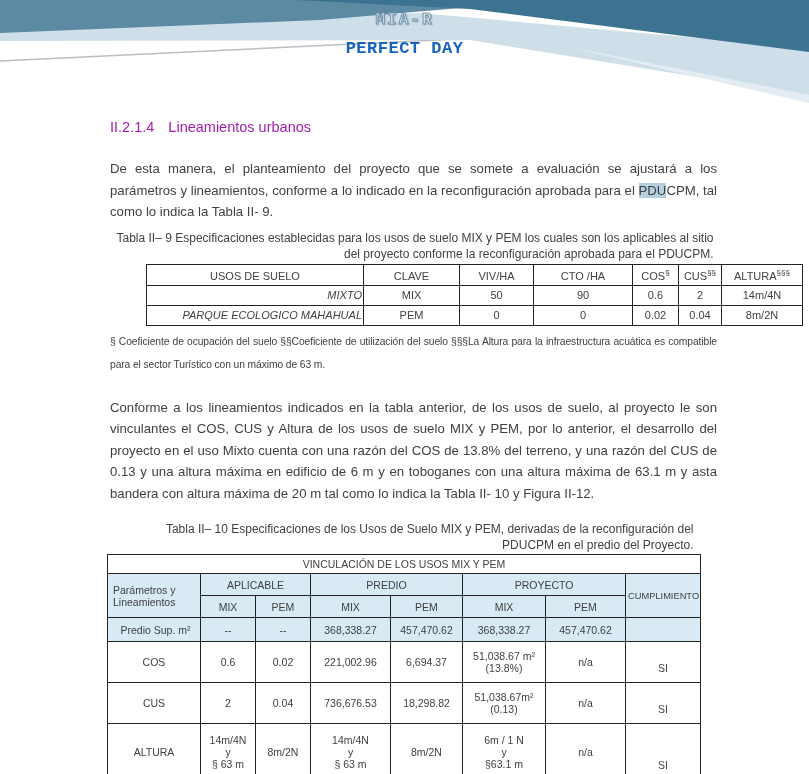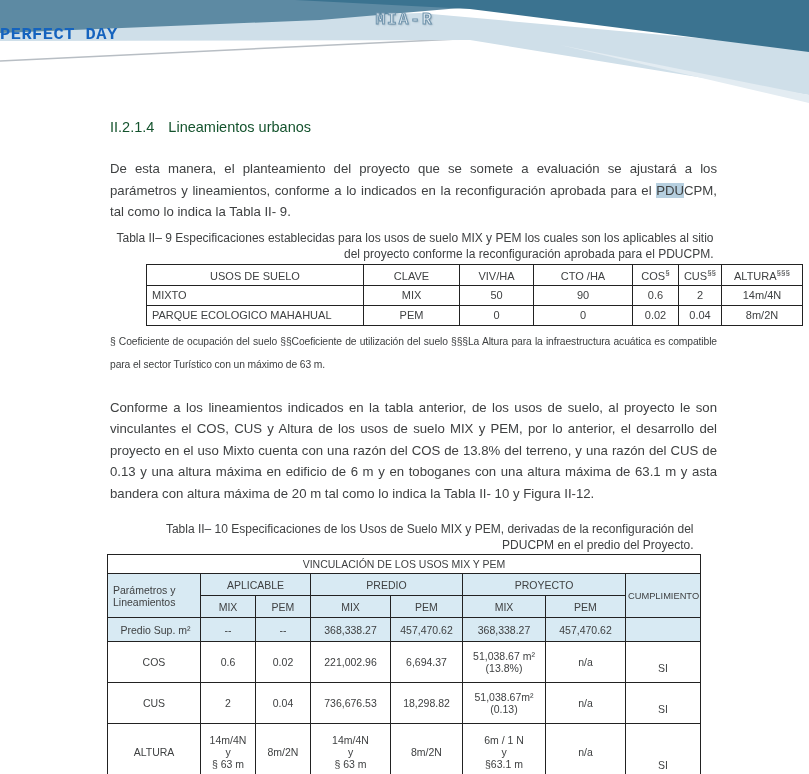--- a/index.html
+++ b/index.html
@@ -5,44 +5,44 @@
   html,body{margin:0;padding:0;background:#ffffff;}
   body{width:809px;height:774px;overflow:hidden;position:relative;
        font-family:"Liberation Sans","DejaVu Sans",sans-serif;color:#3f4142;}
 
   
   .header-art{position:relative;width:809px;height:105px;font-family:Liberation Mono, monospace;}
   .header-art svg{display:block;}
   .doc-code{position:absolute;top:11px;left:0;width:100%;text-align:center;
     font-size:16px;font-weight:700;letter-spacing:2px;color:#e3ecf2;
     -webkit-text-stroke:1px #6f94ad;text-shadow:1px 1px 2px rgba(60,90,110,.45);}
-  .brand{position:absolute;top:25px;left:0;width:100%;
+  .brand{position:absolute;top:39px;left:0;width:100%;text-align:center;
     font-size:17px;font-weight:700;letter-spacing:.5px;color:#1563be;}
 
   
   .content{margin-left:110px;width:607px;}
-  h2.section{font-size:14.5px;font-weight:400;color:#14532d;margin:14px 0 0 0;}
+  h2.section{font-size:14.5px;font-weight:400;color:#a21caf;margin:14px 0 0 0;}
   h2.section .num{margin-right:14px;}
   p.body-text{font-size:13.2px;line-height:21.5px;text-align:justify;margin:0;}
   #p1{margin-top:23px;}
   #p2{margin-top:21px;}
   .hl{background:#b6cfdf;}
 
   .caption{font-size:12px;line-height:16px;text-align:right;margin:0 auto;}
   #cap9{margin-top:7px;width:600px;}
   #cap10{margin-top:17px;width:560px;}
 
   table{border-collapse:collapse;table-layout:fixed;}
   td,th{border:1px solid #222;white-space:pre-line;overflow:hidden;}
 
   
   table.t9{width:656px;margin-top:2px;font-size:11px;margin-left:36px;}
   .t9 th{font-weight:400;height:20px;text-align:center;padding:0 1px;}
   .t9 td{height:19px;text-align:center;padding:0 1px;}
-  .t9 td.lft{text-align:left;padding-left:5px;}
+  .t9 td.lft{text-align:right;padding-left:5px;font-style:italic;}
   .t9 sup{font-size:8px;}
 
   .footnote{font-size:10.3px;line-height:23px;letter-spacing:-.1px;
     text-align:justify;margin-top:4px;width:607px;}
   .footnote2{font-size:10.5px;margin-top:3px;margin-left:-3px;}
 
   
   table.t10{width:593px;margin-top:1px;margin-left:-3px;font-size:10.5px;}
   .t10 td{text-align:center;padding:1px 2px;}
   .t10 td.title-row{background:#ffffff;height:16px;}
@@ -68,21 +68,21 @@
     <polygon points="295,0 809,0 809,52 470,9" fill="#3b7390"></polygon>
   </svg>
   <div class="doc-code">MIA-R</div>
   <div class="brand">PERFECT DAY</div>
 </div>
 
 <div class="content">
 
   <h2 class="section"><span class="num">II.2.1.4</span><span>Lineamientos urbanos</span></h2>
 
-  <p class="body-text" id="p1"><span>De esta manera, el planteamiento del proyecto que se somete a evaluación se ajustará a los parámetros y lineamientos, conforme a lo indicados en la reconfiguración aprobada para el </span><span class="hl">PDU</span><span>CPM, tal como lo indica la Tabla II- 9.</span></p>
+  <p class="body-text" id="p1"><span>De esta manera, el planteamiento del proyecto que se somete a evaluación se ajustará a los parámetros y lineamientos, conforme a lo indicado en la reconfiguración aprobada para el </span><span class="hl">PDU</span><span>CPM, tal como lo indica la Tabla II- 9.</span></p>
 
   <div class="caption" id="cap9">Tabla II– 9 Especificaciones establecidas para los usos de suelo MIX y PEM los cuales son los aplicables al sitio del proyecto conforme la reconfiguración aprobada para el PDUCPM.</div>
 
   <table class="t9">
     <colgroup>
       <col style="width:217px">
         <col style="width:96px">
         <col style="width:74px">
       <col style="width:99px">
         <col style="width:46px">

